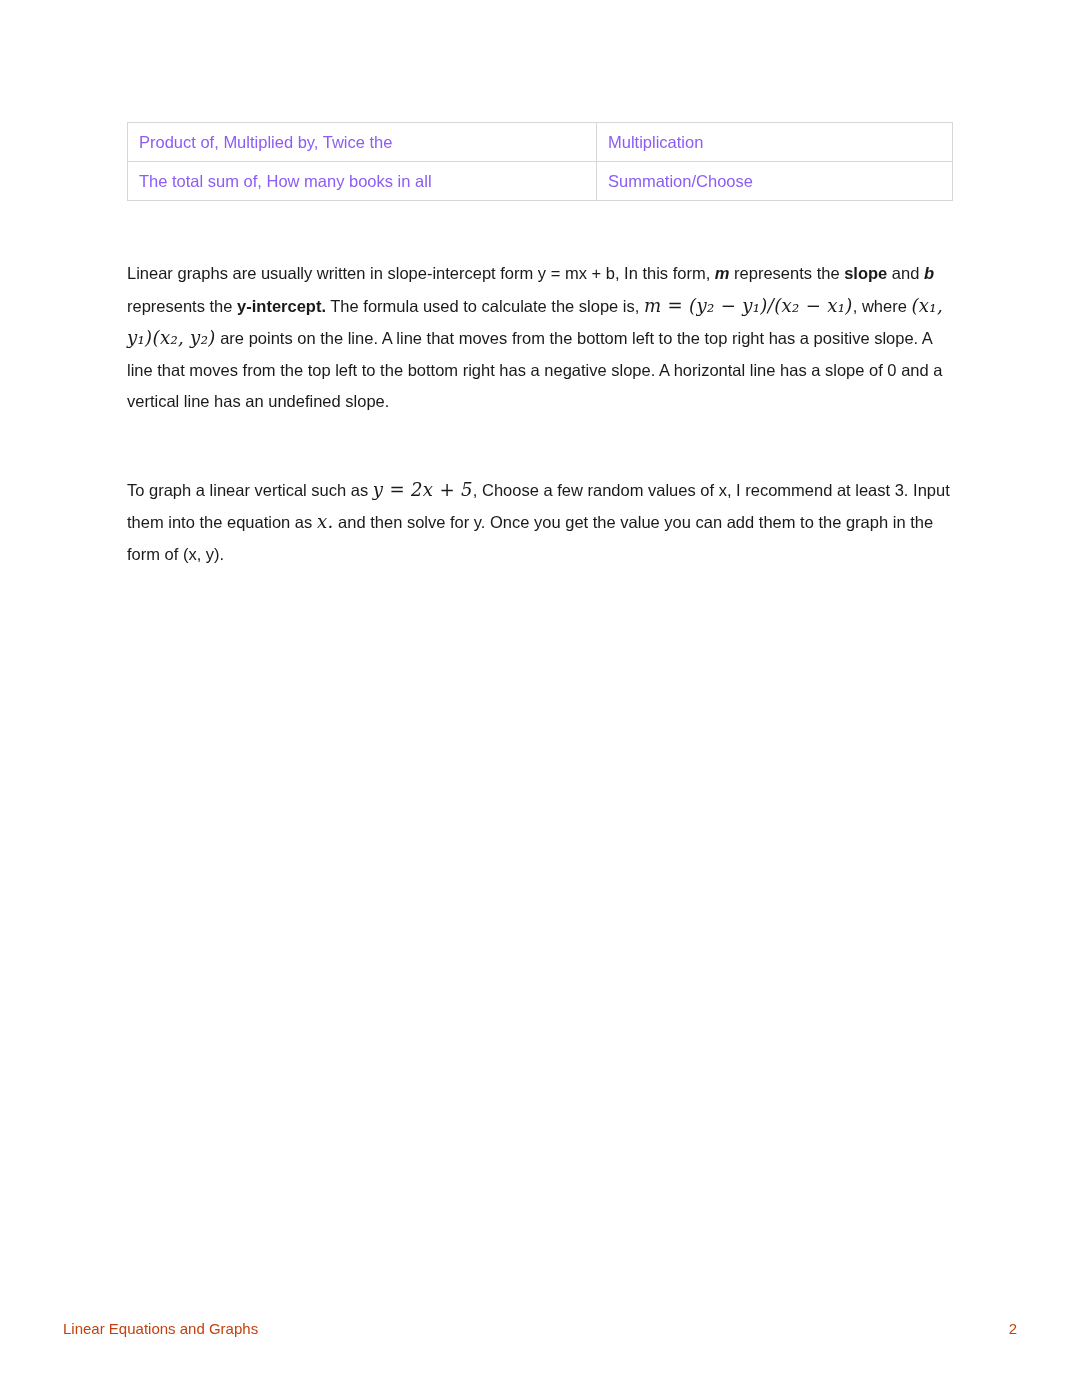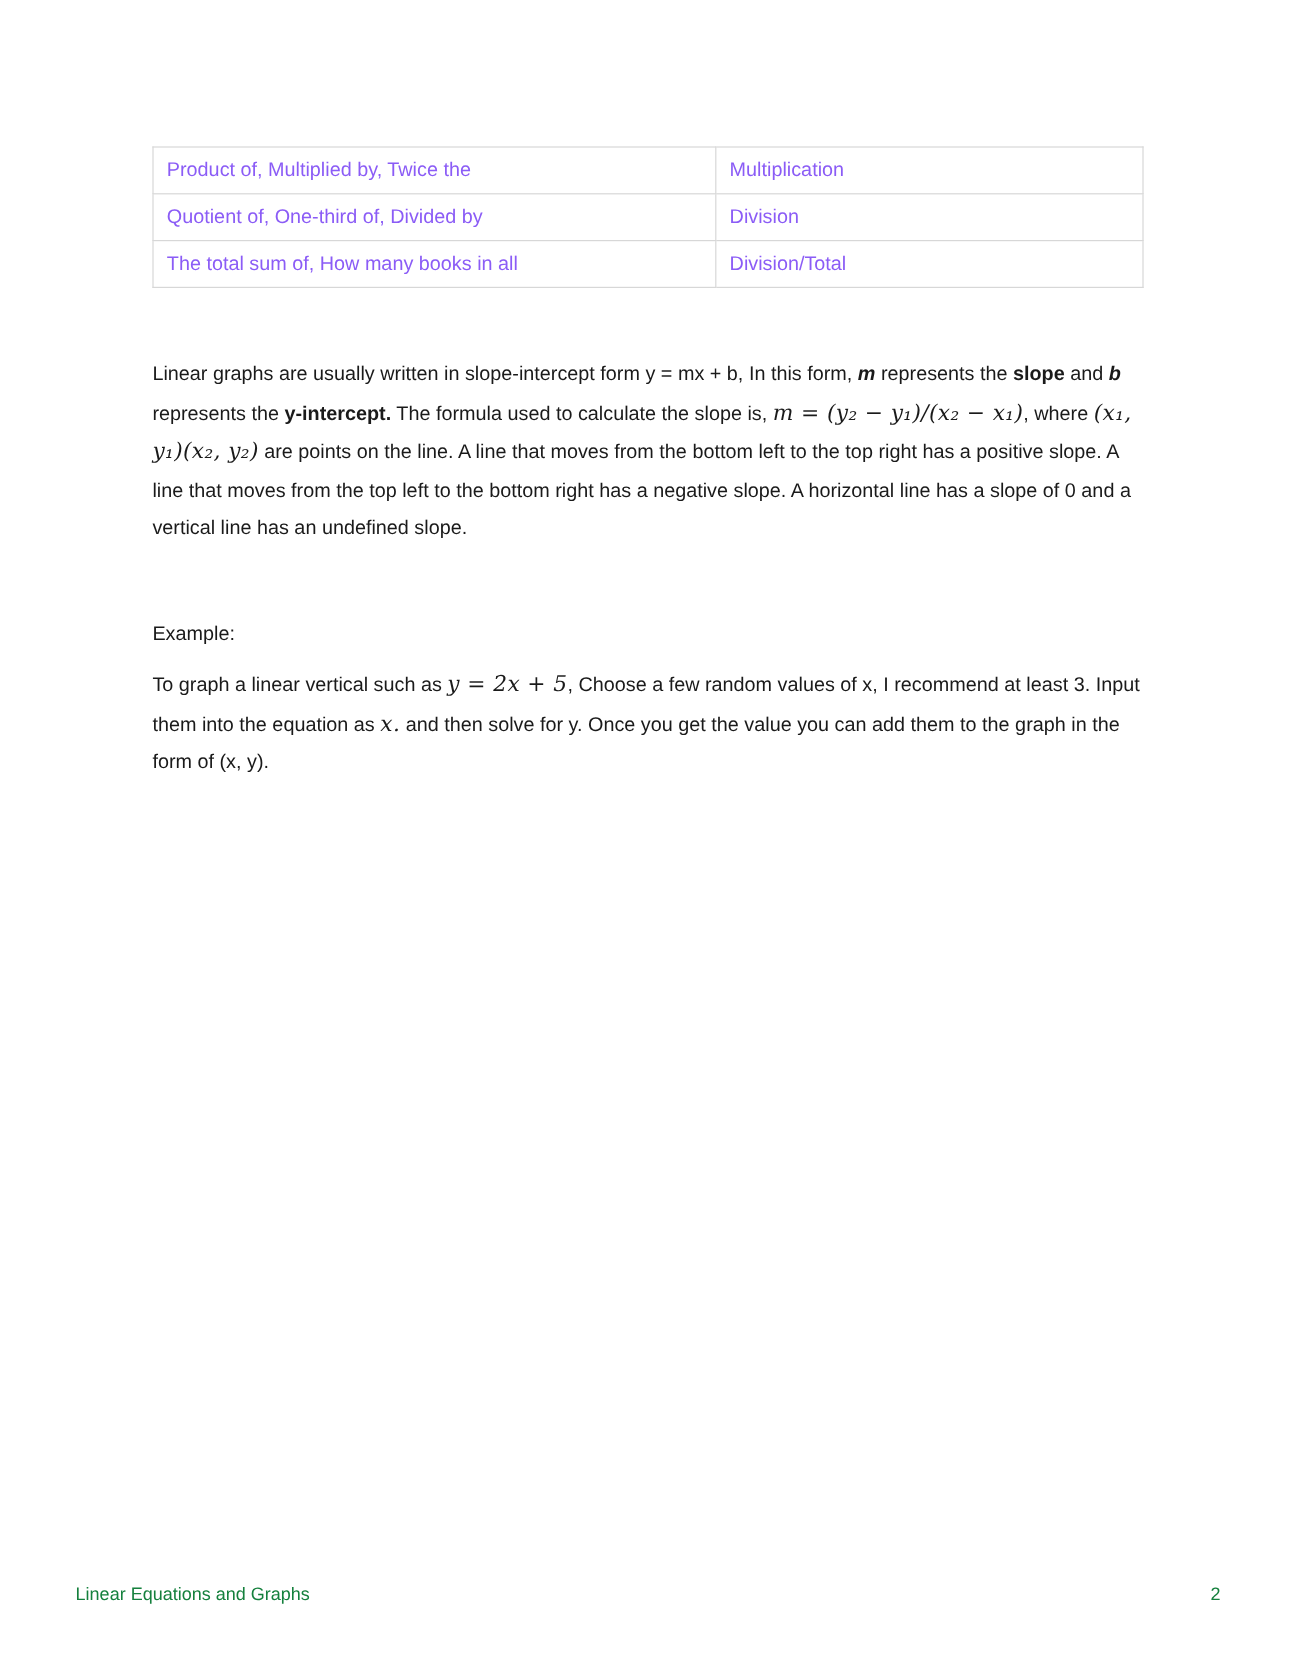--- a/index.html
+++ b/index.html
@@ -55,48 +55,43 @@
   }
   .footer {
     position: absolute;
     left: 63px;
     right: 63px;
     top: 1320px;
     display: flex;
     justify-content: space-between;
     align-items: baseline;
     font-size: 15px;
-    color: #15803d;
+    color: #c2410c;
   }
 </style>
 </head>
 <body>
 
 <div class="content">
 
   <table class="terms-table">
     <tbody>
       <tr>
         <td class="term-cell">Product of, Multiplied by, Twice the</td>
         <td class="meaning-cell">Multiplication</td>
       </tr>
       <tr>
-        <td class="term-cell">Quotient of, One-third of, Divided by</td>
-        <td class="meaning-cell">Division</td>
-      </tr>
-      <tr>
         <td class="term-cell">The total sum of, How many books in all</td>
-        <td class="meaning-cell">Division/Total</td>
+        <td class="meaning-cell">Summation/Choose</td>
       </tr>
     </tbody>
   </table>
 
   <p class="slope-paragraph"><span>Linear graphs are usually written in slope-intercept form y = mx + b, In this form, </span><span class="bi">m</span><span> represents the </span><span class="b">slope</span><span> and </span><span class="bi">b</span><span> represents the </span><span class="b">y-intercept.</span><span> The formula used to calculate the slope is, </span><span class="math">m = (y₂ − y₁)/(x₂ − x₁)</span><span>, where </span><span class="math">(x₁, y₁)(x₂, y₂)</span><span> are points on the line. A line that moves from the bottom left to the top right has a positive slope. A line that moves from the top left to the bottom right has a negative slope. A horizontal line has a slope of 0 and a vertical line has an undefined slope.</span></p>
 
-  <p class="example-heading">Example:</p>
 
   <p class="example-paragraph"><span>To graph a linear vertical such as </span><span class="math">y = 2x + 5</span><span>, Choose a few random values of x, I recommend at least 3. Input them into the equation as </span><span class="math">x.</span><span> and then solve for y. Once you get the value you can add them to the graph in the form of (x, y).</span></p>
 
 </div>
 
 <div class="footer">
   <span>Linear Equations and Graphs</span>
   <span>2</span>
 </div>
 

